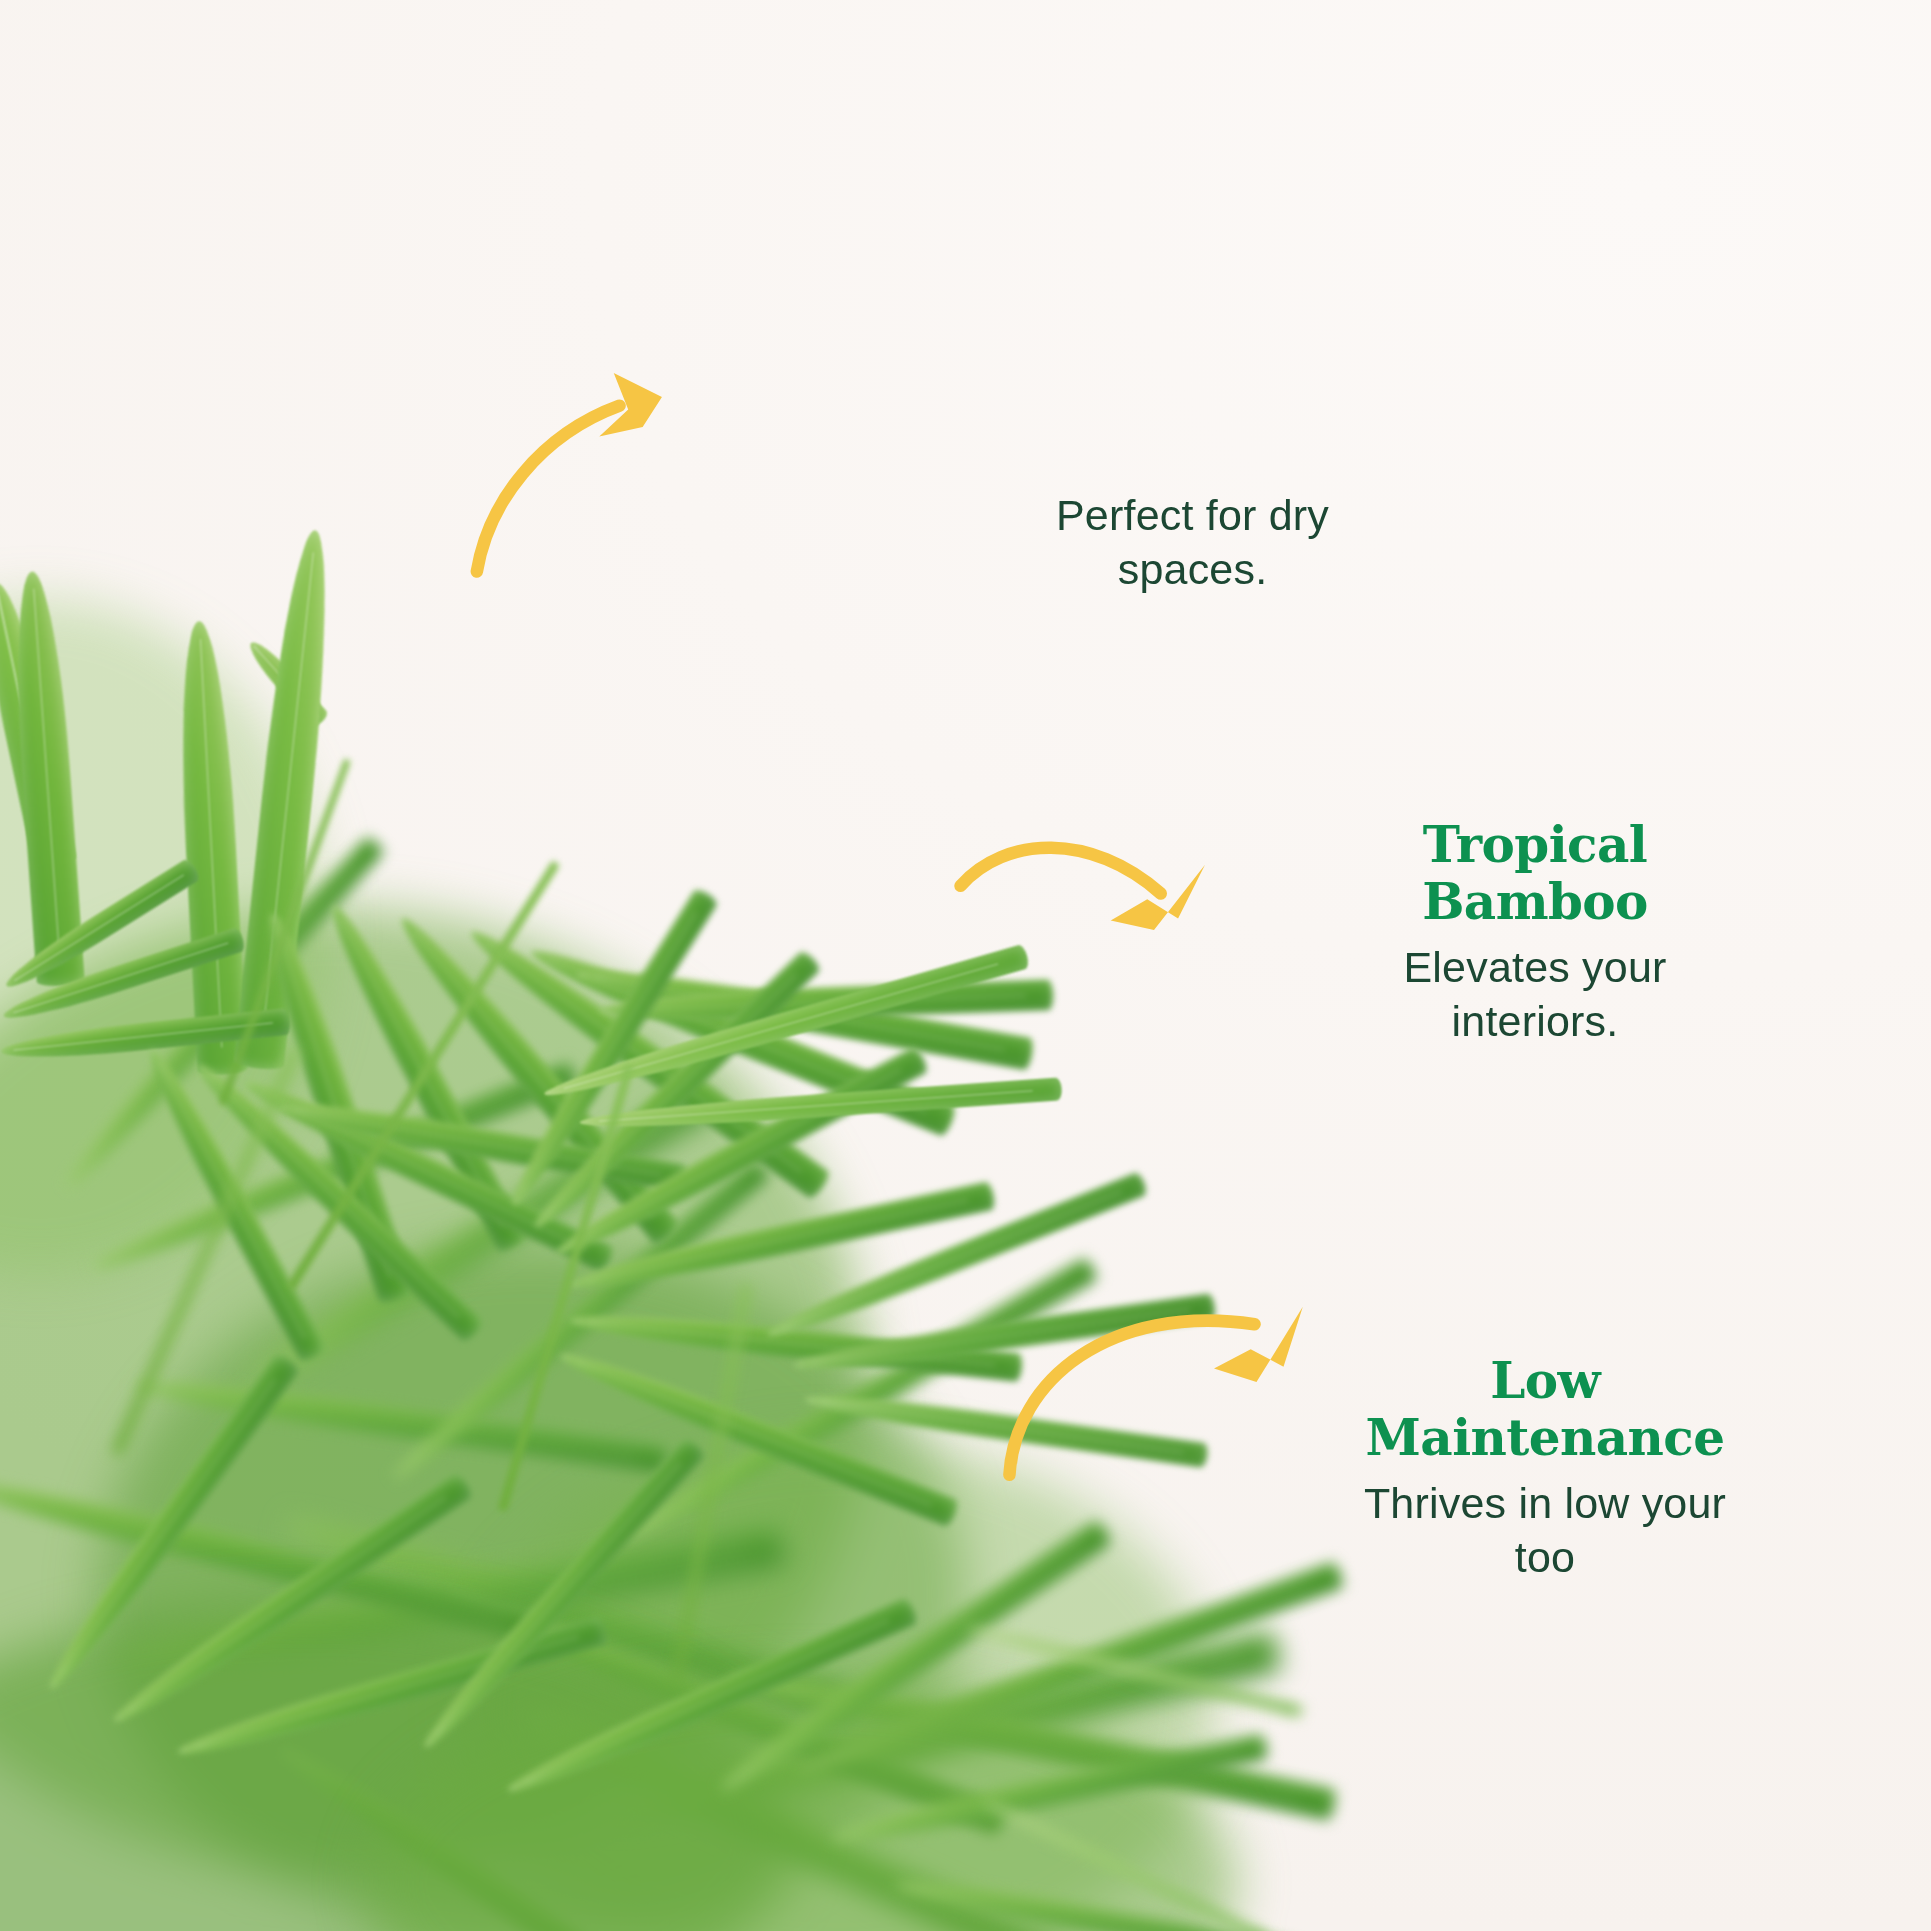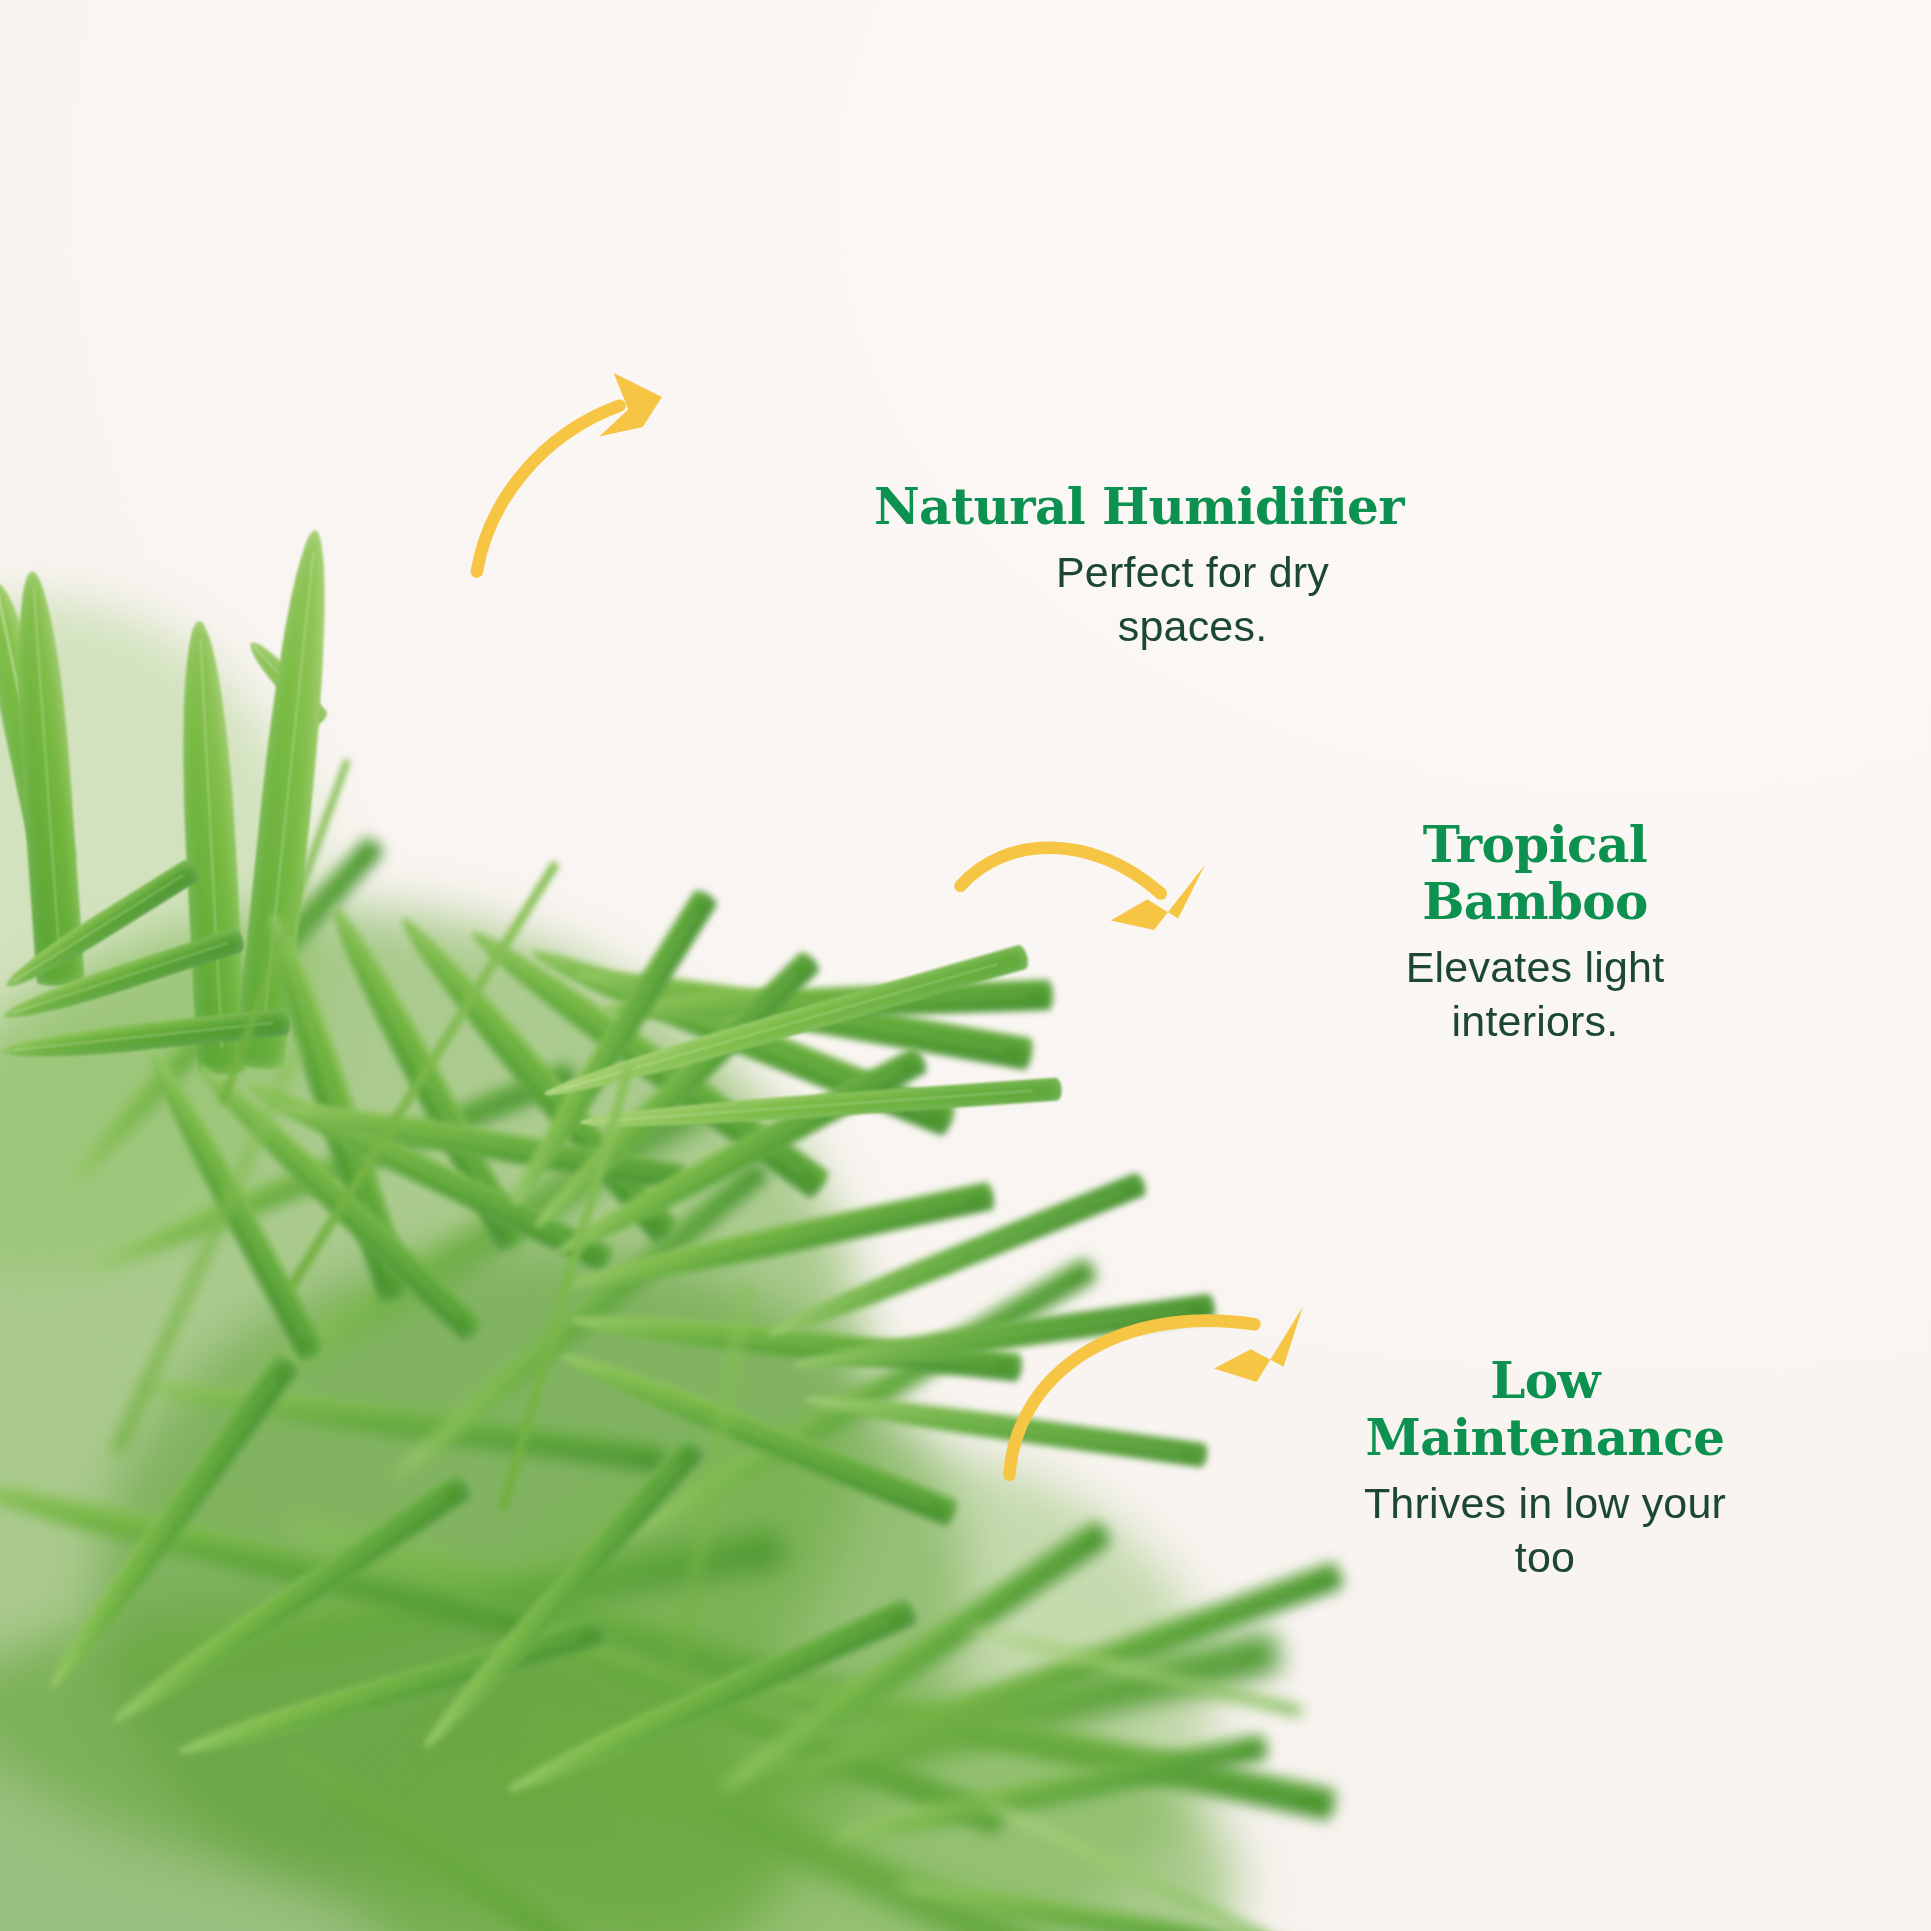--- a/index.html
+++ b/index.html
@@ -303,32 +303,31 @@
     </div>
   </div>
 
 
   <svg class="arrow-svg" id="arrow-1" width="241" height="222" viewBox="0 0 250 230">
     <path d="M4 212 C 16 140, 70 70, 152 40" fill="none" stroke="#F6C544" stroke-width="13" stroke-linecap="round"></path>
     <path d="M196 31 L 146 6 L 161 44 L 131 72 L 176 62 Z" fill="#F6C544"></path>
   </svg>
 
   <div class="callout" id="callout-1">
-    <div class="c-head">Natural Humidifier</div>
     <div class="c-body">Perfect for dry spaces.</div>
   </div>
 
   <svg class="arrow-svg" id="arrow-2" width="319" height="154" viewBox="0 0 330 160">
     <path d="M4 58 C 50 6, 140 2, 212 66" fill="none" stroke="#F6C544" stroke-width="13" stroke-linecap="round"></path>
     <path d="M258 36 L 230 92 L 198 72 L 160 94 L 205 104 Z" fill="#F6C544"></path>
   </svg>
 
   <div class="callout" id="callout-2">
     <div class="c-head">Tropical Bamboo</div>
-    <div class="c-body">Elevates light interiors.</div>
+    <div class="c-body">Elevates your interiors.</div>
   </div>
 
   <svg class="arrow-svg" id="arrow-3" width="386" height="222" viewBox="0 0 400 230">
     <path d="M16 208 C 22 110, 120 30, 270 52" fill="none" stroke="#F6C544" stroke-width="13" stroke-linecap="round"></path>
     <path d="M320 34 L 300 96 L 266 78 L 228 98 L 272 112 Z" fill="#F6C544"></path>
   </svg>
 
   <div class="callout" id="callout-3">
     <div class="c-head">Low Maintenance</div>
     <div class="c-body">Thrives in low your too</div>

